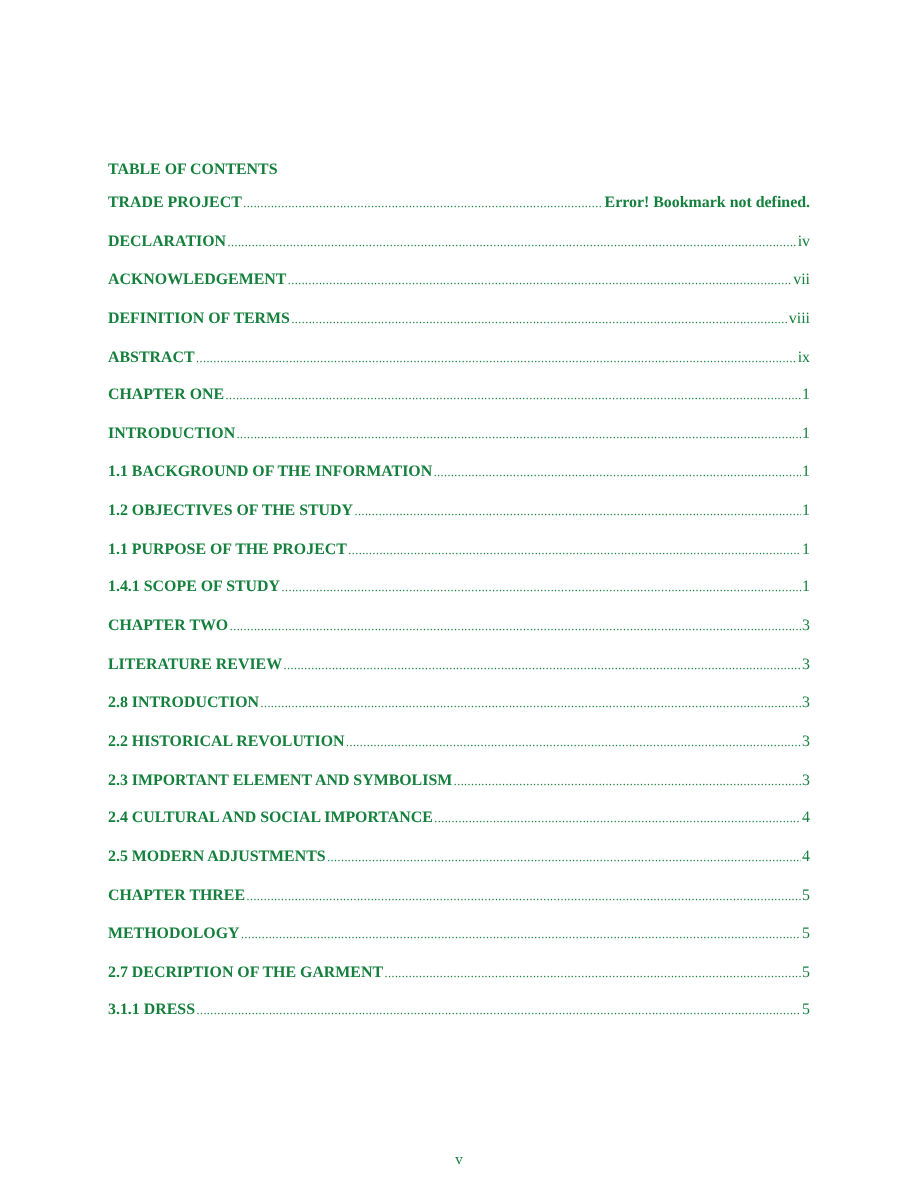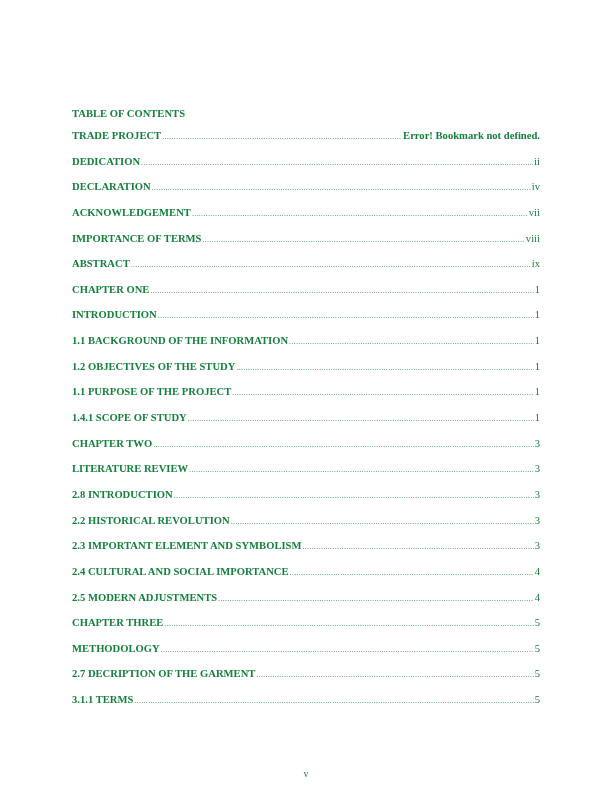--- a/index.html
+++ b/index.html
@@ -49,36 +49,31 @@
 <div class="page">
   <div class="toc-title">TABLE OF CONTENTS</div>
 
   <ul class="toc-list">
     <li class="toc-entry">
       <span class="toc-label">TRADE PROJECT</span>
       <span class="toc-leader"></span>
       <span class="toc-page bold">Error! Bookmark not defined.</span>
     </li>
     <li class="toc-entry">
-      <span class="toc-label">DEDICATION</span>
-      <span class="toc-leader"></span>
-      <span class="toc-page">ii</span>
-    </li>
-    <li class="toc-entry">
       <span class="toc-label">DECLARATION</span>
       <span class="toc-leader"></span>
       <span class="toc-page">iv</span>
     </li>
     <li class="toc-entry">
       <span class="toc-label">ACKNOWLEDGEMENT</span>
       <span class="toc-leader"></span>
       <span class="toc-page">vii</span>
     </li>
     <li class="toc-entry">
-      <span class="toc-label">IMPORTANCE OF TERMS</span>
+      <span class="toc-label">DEFINITION OF TERMS</span>
       <span class="toc-leader"></span>
       <span class="toc-page">viii</span>
     </li>
     <li class="toc-entry">
       <span class="toc-label">ABSTRACT</span>
       <span class="toc-leader"></span>
       <span class="toc-page">ix</span>
     </li>
     <li class="toc-entry">
       <span class="toc-label">CHAPTER ONE</span>
@@ -154,20 +149,20 @@
       <span class="toc-label">METHODOLOGY</span>
       <span class="toc-leader"></span>
       <span class="toc-page">5</span>
     </li>
     <li class="toc-entry">
       <span class="toc-label">2.7 DECRIPTION OF THE GARMENT</span>
       <span class="toc-leader"></span>
       <span class="toc-page">5</span>
     </li>
     <li class="toc-entry">
-      <span class="toc-label">3.1.1 TERMS</span>
+      <span class="toc-label">3.1.1 DRESS</span>
       <span class="toc-leader"></span>
       <span class="toc-page">5</span>
     </li>
   </ul>
 
   <div class="page-number">v</div>
 </div>
 
 </body></html>

